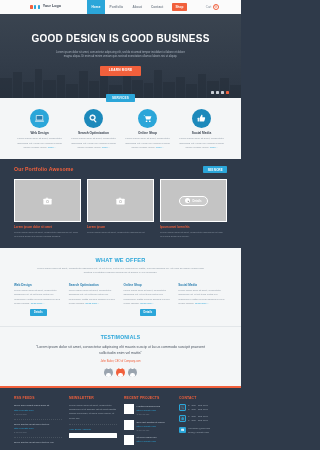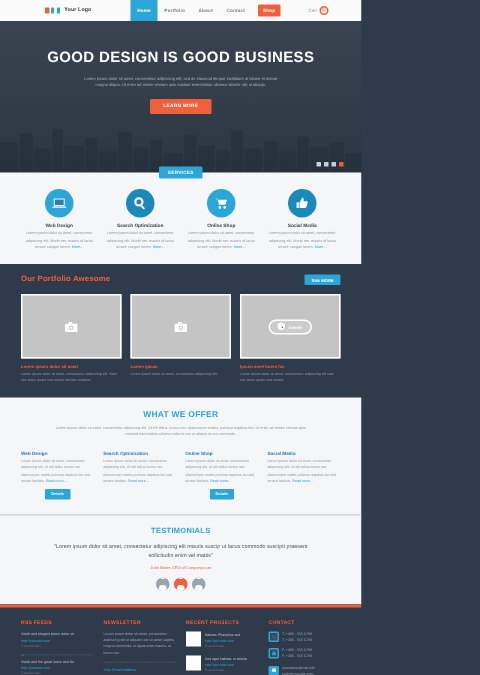--- a/index.html
+++ b/index.html
@@ -21,21 +21,21 @@
   .logo-text{font-size:3.6px;font-weight:bold;color:#3a4350;margin-left:1.5px;letter-spacing:.05px;}
   .nav{display:flex;align-items:stretch;height:14px;margin-left:26px;}
   .nav-item{display:flex;align-items:center;padding:0 4.5px;font-size:3.1px;color:#77818d;font-weight:bold;letter-spacing:.12px;}
   .nav-item.active{background:#2ba6d9;color:#fff;}
   .nav-item.cta{background:#f1603c;color:#fff;border-radius:.8px;padding:1.4px 3.6px;height:auto;align-self:center;margin-left:4px;}
   .cart{position:absolute;right:22px;display:flex;align-items:center;gap:1.6px;}
   .cart-label{font-size:3px;color:#8a939e;}
   .cart-circle{width:6px;height:6px;border-radius:50%;border:.5px solid #f1603c;display:flex;align-items:center;justify-content:center;color:#f1603c;font-size:3.2px;}
 
   
-  .hero{height:101px;background:linear-gradient(180deg,#3a4450 0%,#333d4a 55%,#2c3643 100%);position:relative;overflow:hidden;}
+  .hero{height:84px;background:linear-gradient(180deg,#3a4450 0%,#333d4a 55%,#2c3643 100%);position:relative;overflow:hidden;}
   .skyline{position:absolute;left:0;right:0;bottom:0;height:34px;opacity:.45;}
   .hero-inner{position:relative;z-index:3;padding-top:18px;text-align:center;}
   .hero-title{font-size:10px;font-weight:bold;color:#ffffff;letter-spacing:.25px;}
   .hero-sub{font-size:2.7px;color:#a9b3bf;margin-top:4px;line-height:1.7;padding:0 55px;}
   .hero-btn{display:inline-block;margin-top:6px;background:#f1603c;color:#fff;font-size:3.2px;font-weight:bold;padding:2.6px 9px;border-radius:1px;letter-spacing:.2px;}
   .dots{position:absolute;right:12px;bottom:4px;display:flex;gap:1.6px;z-index:4;}
   .dot{width:3.4px;height:3.4px;border-radius:.4px;background:#c9cfd6;}
   .dot.on{background:#f1603c;}
 
   

